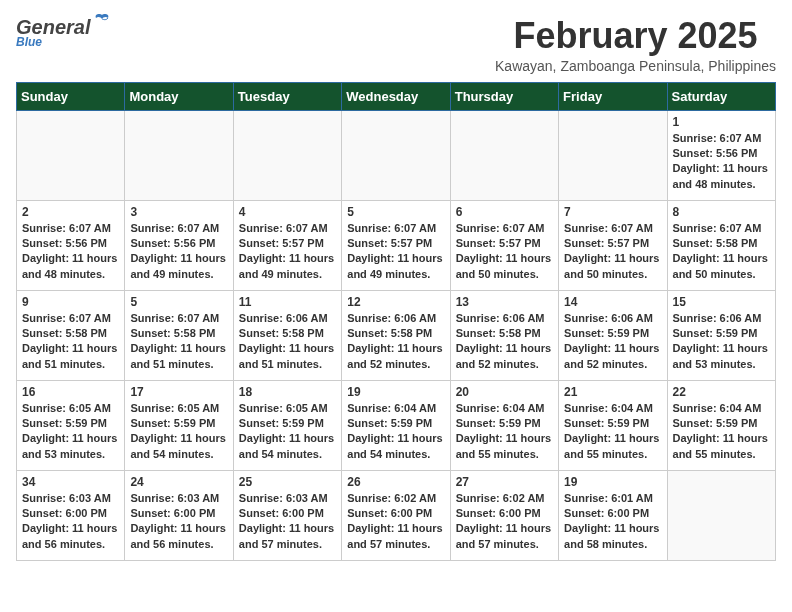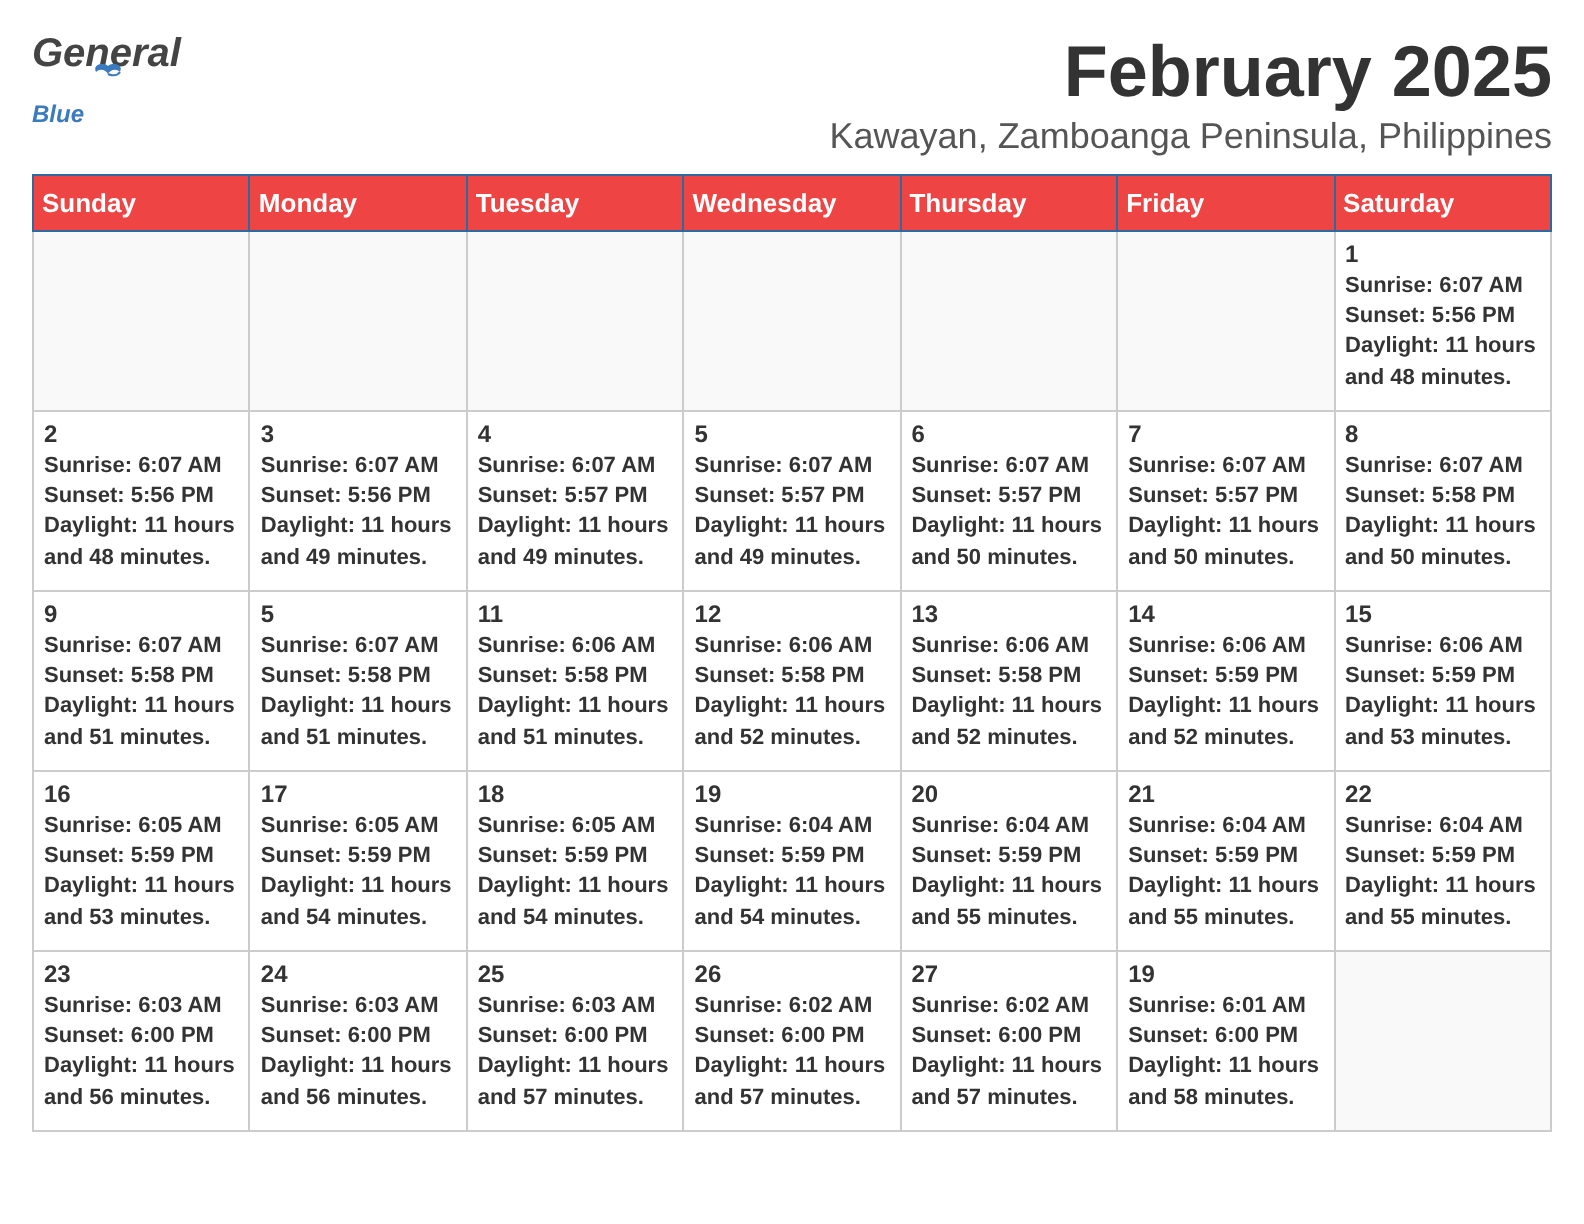--- a/index.html
+++ b/index.html
@@ -15,40 +15,40 @@
       justify-content: space-between;
       align-items: flex-start;
       margin-bottom: 8px;
     }
     .logo {
       display: flex;
       flex-direction: column;
       align-items: flex-start;
     }
     .title-block {
-      text-align: right;
+      text-align: center;
     }
     .month-year {
       font-size: 36px;
       font-weight: bold;
       color: #333;
       line-height: 1.1;
     }
     .location {
-      font-size: 18px;
+      font-size: 14px;
       color: #555;
       margin-top: 2px;
     }
     .calendar {
       width: 100%;
       border-collapse: collapse;
       border: 1px solid #ccc;
     }
     .calendar th {
-      background: #ef4444;
+      background: #14532d;
       color: #fff;
       font-size: 13px;
       font-weight: bold;
       padding: 6px 4px;
       text-align: left;
       border: 1px solid #2d6aa0;
     }
     .calendar td {
       vertical-align: top;
       width: calc(100% / 7);
@@ -70,21 +70,20 @@
     }
     .day-info {
       font-size: 11px;
       line-height: 1.4;
       color: #333;
       font-weight: bold;
     }
     .logo-row {
       display: flex;
       align-items: center;
-      flex-direction: column;
     }
     .logo-text-general {
       font-size: 20px;
       font-weight: bold;
       color: #444;
       font-style: italic;
     }
     .logo-text-blue {
       font-size: 12px;
       font-weight: bold;
@@ -268,21 +267,21 @@
         </td>
         <td>
           <span class="day-num">22</span>
           <div class="day-info" style="white-space: pre-line;">Sunrise: 6:04 AM
 Sunset: 5:59 PM
 Daylight: 11 hours and 55 minutes.</div>
         </td>
       </tr>
       <tr>
         <td>
-          <span class="day-num">23</span>
+          <span class="day-num">34</span>
           <div class="day-info" style="white-space: pre-line;">Sunrise: 6:03 AM
 Sunset: 6:00 PM
 Daylight: 11 hours and 56 minutes.</div>
         </td>
         <td>
           <span class="day-num">24</span>
           <div class="day-info" style="white-space: pre-line;">Sunrise: 6:03 AM
 Sunset: 6:00 PM
 Daylight: 11 hours and 56 minutes.</div>
         </td>

